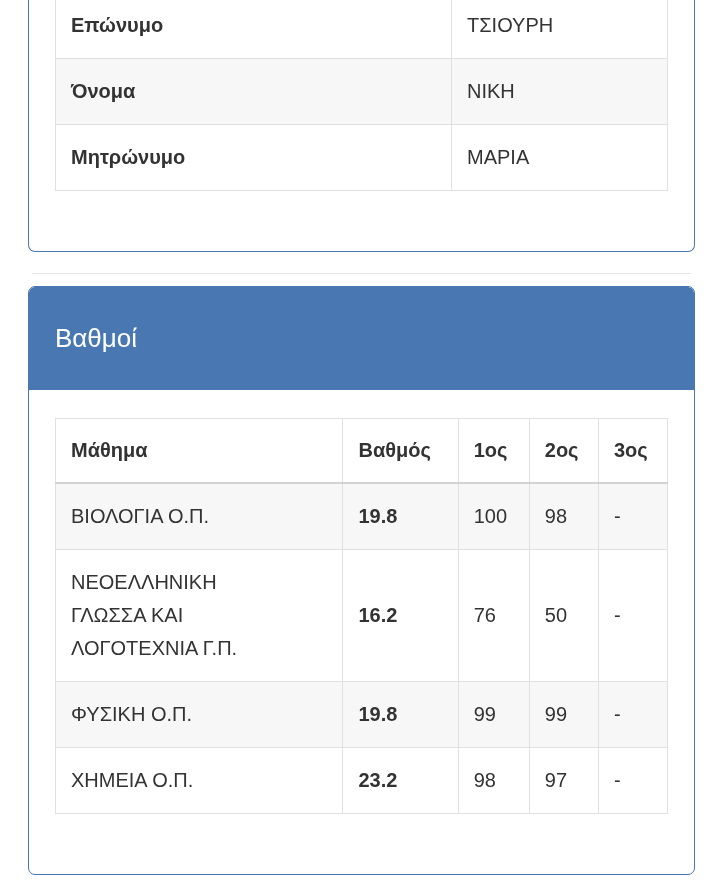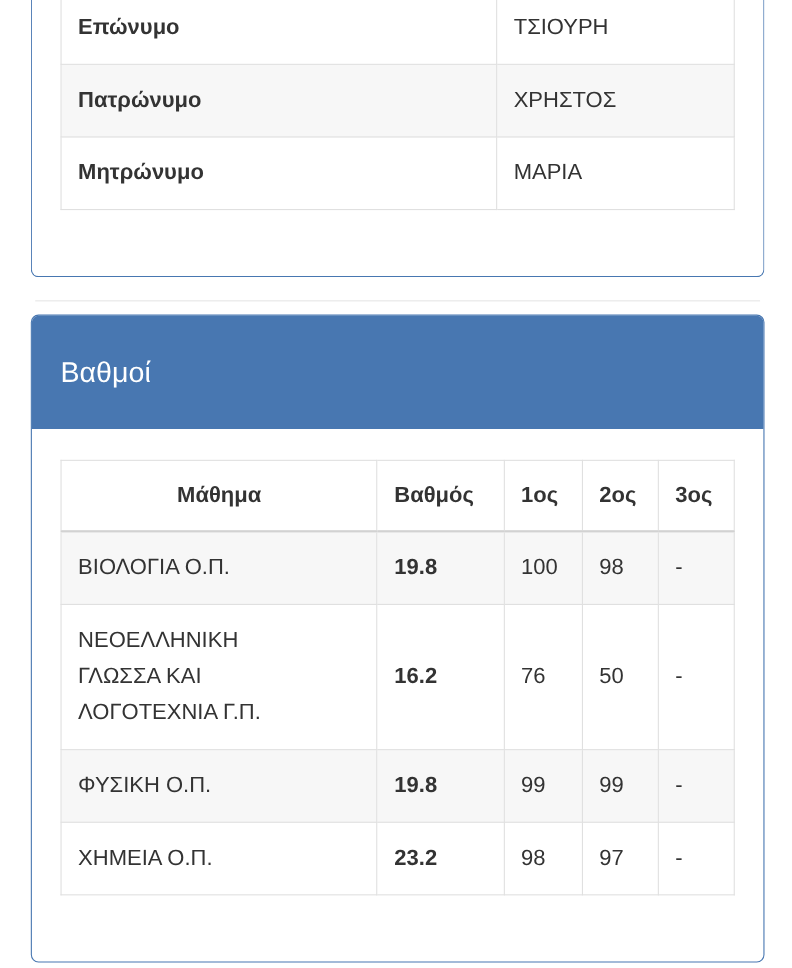--- a/index.html
+++ b/index.html
@@ -73,42 +73,42 @@
   
   .grades-table thead th{
     font-weight:bold;
     padding:15px;
     border-bottom:2px solid var(--head-border);
   }
   .grades-table tbody tr:nth-child(odd){background:var(--stripe);}
   .grades-table .subject{white-space:pre-line;}
   .num{}
   .grade-val{font-weight:bold;}
-  .col-subject{width:287px;text-align:center;}
+  .col-subject{width:287px;}
   .col-grade{width:115px;}
   .col-e1{width:71px;margin-top:16px;}
   .col-e2{width:69px;margin-left:28px;}
   .col-e3{width:69px;}
 </style>
 </head>
 <body>
 
 <div class="page">
 
   <section class="card card-clipped-top">
     <div class="card-body flush-top">
       <table class="info-table">
         <tbody>
             <tr>
               <th class="info-label">Επώνυμο</th>
               <td class="info-value">ΤΣΙΟΥΡΗ</td>
             </tr>
             <tr>
-              <th class="info-label">Πατρώνυμο</th>
-              <td class="info-value">ΧΡΗΣΤΟΣ</td>
+              <th class="info-label">Όνομα</th>
+              <td class="info-value">ΝΙΚΗ</td>
             </tr>
             <tr>
               <th class="info-label">Μητρώνυμο</th>
               <td class="info-value">ΜΑΡΙΑ</td>
             </tr>
           </tbody>
       </table>
     </div>
   </section>
 

